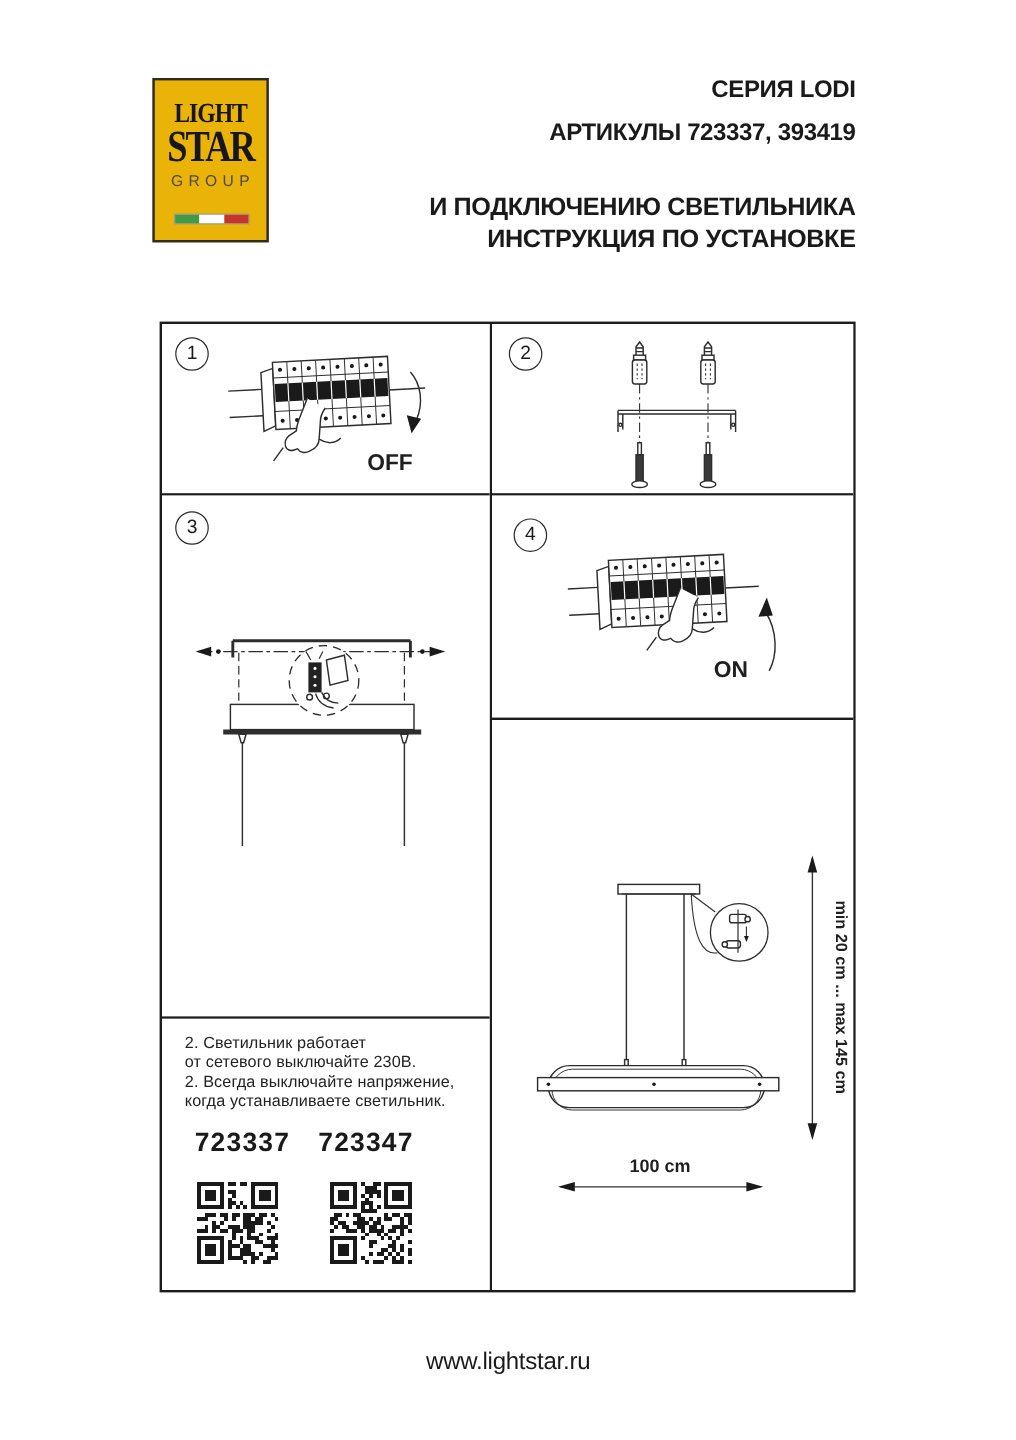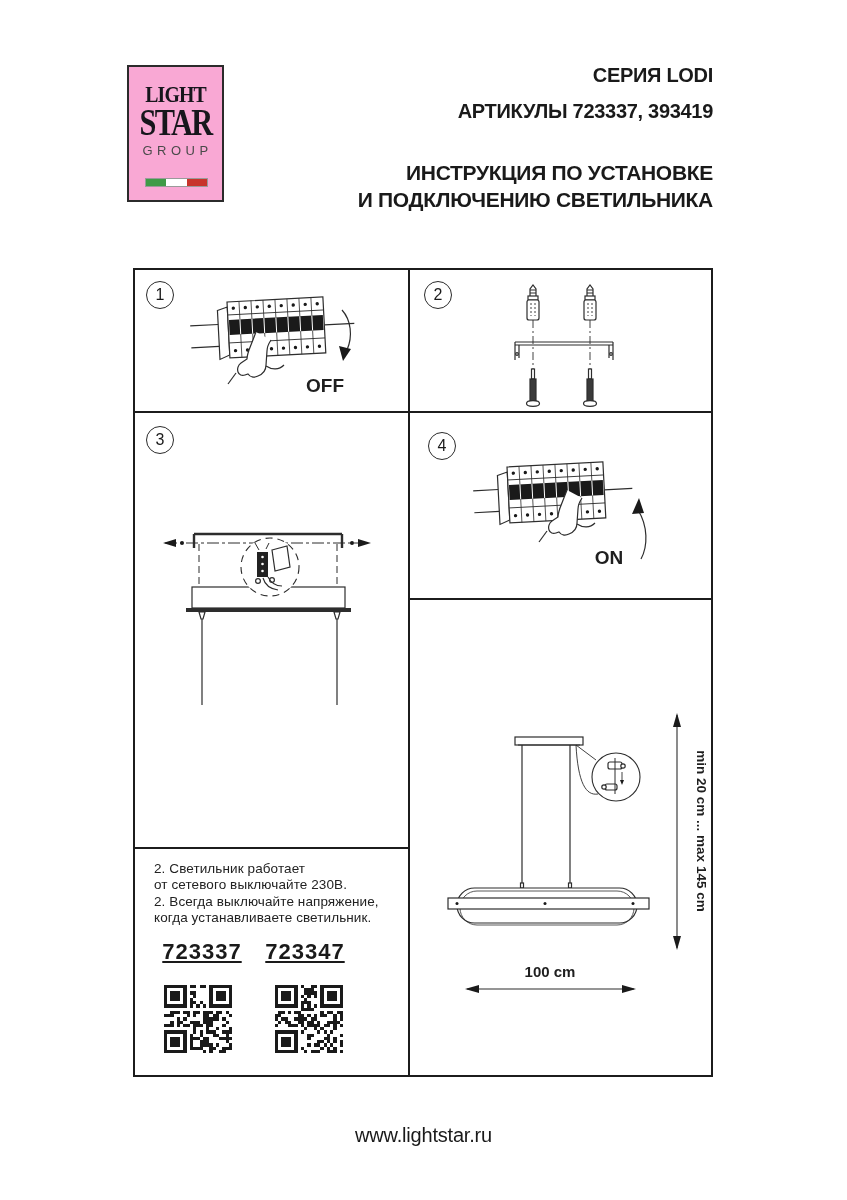--- a/index.html
+++ b/index.html
@@ -1,20 +1,20 @@
 <!DOCTYPE html>
 <html><head>
 <meta charset="utf-8">
 <style>
   * { margin:0; padding:0; box-sizing:border-box; }
   html,body { width:847px; height:1200px; background:#ffffff; font-family:"Liberation Sans", sans-serif; color:#1a1a1a; }
   .page { position:relative; width:847px; height:1200px; background:#fff; overflow:hidden; }
 
   
-  .logo-box { position:absolute; left:127px; top:65px; width:97px; height:137px; border:2px solid #2b2b2b; background:#f9a8d4; text-align:center; }
+  .logo-box { position:absolute; left:127px; top:65px; width:97px; height:137px; border:2px solid #2b2b2b; background:#eab308; text-align:center; }
   .logo-light { margin-top:16px; font-family:"Liberation Serif", serif; font-weight:700; font-size:23px; letter-spacing:-1px; color:#17161c; transform:scaleX(0.86); line-height:1; }
   .logo-star  { font-family:"Liberation Serif", serif; font-weight:700; font-size:37px; letter-spacing:-2px; color:#17161c; transform:scaleX(0.82); line-height:0.92; }
   .logo-group { margin-top:4px; font-size:13px; letter-spacing:4.5px; color:#4a4a4a; text-indent:4px; line-height:1; }
   .logo-flag { position:absolute; left:16px; bottom:13px; width:63px; height:9px; border:1px solid #9a9a9a; display:flex; }
   .logo-flag span { flex:1; height:100%; }
 
   .header-text { position:absolute; top:64px; right:134px; text-align:right;margin-left:32px; }
   .hdr-series   { font-size:20px; font-weight:700; letter-spacing:-0.3px; margin-bottom:13px; }
   .hdr-articles { font-size:20px; font-weight:700; letter-spacing:-0.3px; margin-bottom:37px; }
   .hdr-title    { font-size:21px; font-weight:700; letter-spacing:-0.3px; line-height:1.28; }
@@ -31,21 +31,21 @@
   .cell-4 { height:187px; border-bottom:2px solid #1c1c1c; }
   .cell-6 { flex:1; }
 
   .step-circle { position:absolute; width:28px; height:28px; border:1.6px solid #2b2b2b; border-radius:50%; background:#fff;
                  display:flex; align-items:center; justify-content:center; font-size:16px; font-weight:400; z-index:3; }
   .cell svg { position:absolute; left:0; top:0; overflow:visible; }
   svg text { font-family:"Liberation Sans", sans-serif; fill:#1f1f1f; }
 
   
   .notes-text { position:absolute; left:19px; top:12px; font-size:13.5px; line-height:16.3px; color:#222; letter-spacing:0.1px; }
-  .article-num { position:absolute; top:90px; width:110px; text-align:center; font-size:22px; font-weight:700; letter-spacing:1px;text-decoration:underline; }
+  .article-num { position:absolute; top:90px; width:110px; text-align:center; font-size:22px; font-weight:700; letter-spacing:1px; }
   .article-num.a1 { left:12px; }
   .article-num.a2 { left:115px; }
   .qr { position:absolute; top:136px; width:68px; height:68px; }
   .qr.q1 { left:29px; }
   .qr.q2 { left:140px; }
   .qr svg { width:100%; height:100%; shape-rendering:crispEdges; }
 
   
   .footer-url { position:absolute; left:0; top:1124px; width:847px; text-align:center; font-size:20px; font-weight:400; letter-spacing:-0.2px; }
 </style>
@@ -61,22 +61,22 @@
     <div class="logo-flag">
       <span style="background:#3f9b47"></span>
       <span style="background:#ffffff"></span>
       <span style="background:#c8342c"></span>
     </div>
   </div>
 
   <div class="header-text">
     <div class="hdr-series">СЕРИЯ LODI</div>
     <div class="hdr-articles">АРТИКУЛЫ 723337, 393419</div>
+    <div class="hdr-title">И ПОДКЛЮЧЕНИЮ СВЕТИЛЬНИКА</div>
     <div class="hdr-title">ИНСТРУКЦИЯ ПО УСТАНОВКЕ</div>
-    <div class="hdr-title">И ПОДКЛЮЧЕНИЮ СВЕТИЛЬНИКА</div>
   </div>
 
   <div class="grid">
 
     <div class="col-left">
 
       <div class="cell cell-1">
         <div class="step-circle" style="left:11px;top:11px">
           <span>1</span>
         </div>

